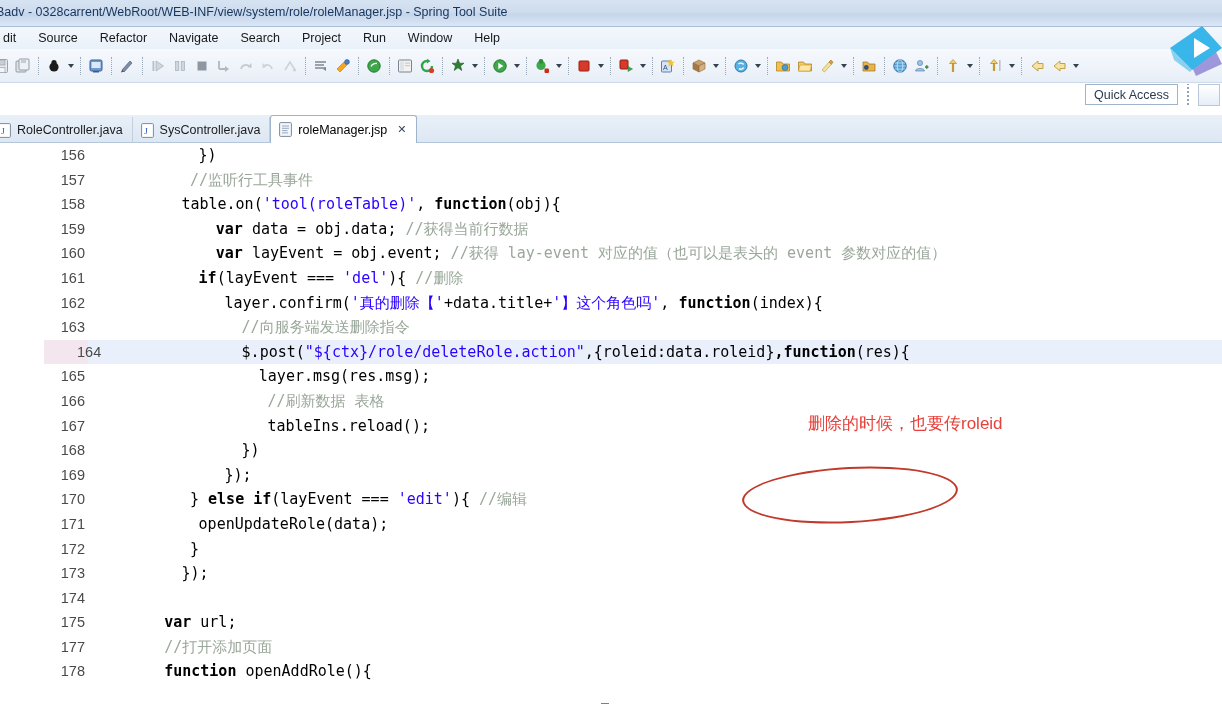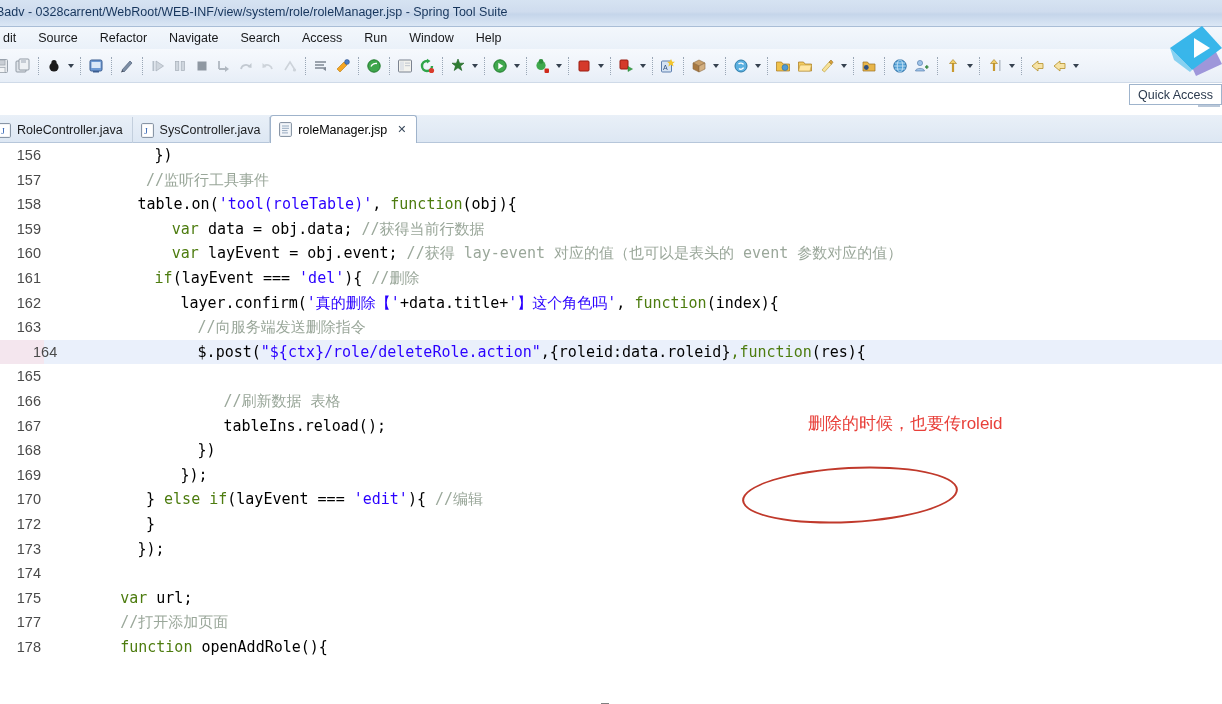--- a/index.html
+++ b/index.html
@@ -61,23 +61,22 @@
   }
   .tb-sep {
     width: 1px; height: 18px; margin: 0 4px;
     border-left: 1px dotted #9aa7b6;
   }
   .gi { display:block; width:16px; height:16px; }
 
   
   .qa-row {
     position: absolute; right: 0; top: 84px; height: 20px;
-    display: flex; align-items: flex-end;
+    display: flex; align-items: flex-start;
     background: transparent;
-    flex-direction: column;
   }
   .qa-box {
     border: 1px solid #9fb4cc; background: #ffffff;
     font-size: 12.5px; color: #2b3a4e;
     padding: 2px 8px 3px 8px; height: 21px; line-height: 16px;
     white-space: nowrap;
   }
   .qa-dots { width: 10px; height: 22px; margin: 0 5px;
     background-image: radial-gradient(#8fa3b8 1px, transparent 1.2px);
     background-size: 4px 4px; background-position: 3px 2px; background-repeat: repeat-y;}
@@ -110,33 +109,33 @@
     position: absolute; left: 0; top: 143px; width: 1222px; height: 561px;
     background: #ffffff; overflow: hidden;
   }
   .gutter {
     position: absolute; left: 0; top: 0; width: 48px; height: 561px;
     background: #ffffff;
   }
   .code-area { position: absolute; left: 0; top: 0; width: 1222px; height: 561px; }
   .line {
     position: relative; height: 24.6px; line-height: 24.6px; white-space: pre;
-    font-family: "DejaVu Sans Mono", monospace; font-size: 15px;
+    font-family: "DejaVu Sans Mono", monospace; font-size: 15px; margin-left: 44px;
   }
   .line.hl { background: #eaf0fb; }
   .ln {
     position: absolute; left: 0; top: 0; width: 44px; text-align: right;
     font-family: "Liberation Sans", sans-serif; font-size: 14.5px; color: #4a4a4a;
     padding-right: 3px;
   }
   .line.hl .ln { background: #f4e6ee; padding-left: 33px; }
   .code { position: absolute; left: 60px; top: 0; white-space: pre; color: #000; }
 
   
-  .kw  { color: #4d7c0f; font-weight: normal; }      
+  .kw  { color: #000000; font-weight: bold; }      
   .str { color: #2a00ff; }                         
   .cmt-cn { color: #9aa79a; }
   .el  { color: #2a00ff; }                         
   .plain { color: #000; }
 
   
   .ellipse {
     position: absolute; left: 742px; top: 324px; width: 216px; height: 56px;
     border: 2.4px solid #c0392b; border-radius: 50%;
     transform: rotate(-3deg);
@@ -167,21 +166,21 @@
     <div class="titlebar-text">Badv - 0328carrent/WebRoot/WEB-INF/view/system/role/roleManager.jsp - Spring Tool Suite</div>
   </div>
 
   <div class="menubar">
     <div class="menu-items" id="menu-items">
         <div class="menu-item">dit</div>
         <div class="menu-item">Source</div>
         <div class="menu-item">Refactor</div>
         <div class="menu-item">Navigate</div>
         <div class="menu-item">Search</div>
-        <div class="menu-item">Access</div>
+        <div class="menu-item">Project</div>
         <div class="menu-item">Run</div>
         <div class="menu-item">Window</div>
         <div class="menu-item">Help</div>
       </div>
   </div>
 
   <div class="toolbar">
     <div class="tb-row">
 
       <div class="tb-btn">
@@ -476,26 +475,27 @@
     <div class="code-area" id="code-area">
         <div class="line"><div class="ln">156</div><div class="code" style="left: 154.6px;"><span class="plain">})</span></div></div>
         <div class="line"><div class="ln">157</div><div class="code" style="left: 146px;"><span class="cmt-cn">//监听行工具事件</span></div></div>
         <div class="line"><div class="ln">158</div><div class="code" style="left: 137.4px;"><span class="plain">table.on(</span><span class="str">'tool(roleTable)'</span><span class="plain">, </span><span class="kw">function</span><span class="plain">(obj){</span></div></div>
         <div class="line"><div class="ln">159</div><div class="code" style="left: 171.8px; text-align: center;"><span class="kw">var</span><span class="plain"> data = obj.data; </span><span class="cmt-cn">//获得当前行数据</span></div></div>
         <div class="line"><div class="ln">160</div><div class="code" style="left: 171.8px;"><span class="kw">var</span><span class="plain"> layEvent = obj.event; </span><span class="cmt-cn">//获得 lay-event 对应的值（也可以是表头的 event 参数对应的值）</span></div></div>
         <div class="line"><div class="ln">161</div><div class="code" style="left: 154.6px;"><span class="kw">if</span><span class="plain">(layEvent === </span><span class="str">'del'</span><span class="plain">){ </span><span class="cmt-cn">//删除</span></div></div>
         <div class="line"><div class="ln">162</div><div class="code" style="left: 180.4px;"><span class="plain">layer.confirm(</span><span class="str">'真的删除【'</span><span class="plain">+data.title+</span><span class="str">'】这个角色吗'</span><span class="plain">, </span><span class="kw">function</span><span class="plain">(index){</span></div></div>
         <div class="line"><div class="ln">163</div><div class="code" style="left: 197.6px;"><span class="cmt-cn">//向服务端发送删除指令</span></div></div>
         <div class="line hl"><div class="ln">164</div><div class="code" style="left: 197.6px;"><span class="plain">$.post(</span><span class="str">"</span><span class="el">${ctx}</span><span class="str">/role/deleteRole.action"</span><span class="plain">,{roleid:data.roleid}</span><span class="kw">,</span><span class="kw">function</span><span class="plain">(res){</span></div></div>
-        <div class="line"><div class="ln">165</div></div>
+        <div class="line"><div class="ln">165</div><div class="code" style="left: 214.8px;"><span class="plain">layer.msg(res.msg);</span></div></div>
         <div class="line"><div class="ln">166</div><div class="code" style="left: 223.4px;"><span class="cmt-cn">//刷新数据 表格</span></div></div>
         <div class="line"><div class="ln">167</div><div class="code" style="left: 223.4px;"><span class="plain">tableIns.reload();</span></div></div>
         <div class="line"><div class="ln">168</div><div class="code" style="left: 197.6px;"><span class="plain">})</span></div></div>
         <div class="line"><div class="ln">169</div><div class="code" style="left: 180.4px;"><span class="plain">});</span></div></div>
         <div class="line"><div class="ln">170</div><div class="code" style="left: 146px;"><span class="plain">} </span><span class="kw">else if</span><span class="plain">(layEvent === </span><span class="str">'edit'</span><span class="plain">){ </span><span class="cmt-cn">//编辑</span></div></div>
+        <div class="line"><div class="ln">171</div><div class="code" style="left: 154.6px;"><span class="plain">openUpdateRole(data);</span></div></div>
         <div class="line"><div class="ln">172</div><div class="code" style="left: 146px;"><span class="plain">}</span></div></div>
         <div class="line"><div class="ln">173</div><div class="code" style="left: 137.4px;"><span class="plain">});</span></div></div>
         <div class="line"><div class="ln">174</div><div class="code" style="left: 60px;"></div></div>
         <div class="line"><div class="ln">175</div><div class="code" style="left: 120.2px;"><span class="kw">var</span><span class="plain"> url;</span></div></div>
         <div class="line"><div class="ln">177</div><div class="code" style="left: 120.2px; text-align: center;"><span class="cmt-cn">//打开添加页面</span></div></div>
         <div class="line"><div class="ln">178</div><div class="code" style="left: 120.2px;"><span class="kw">function</span><span class="plain"> openAddRole(){</span></div></div>
       </div>
 
     <div class="ellipse"></div>
 

